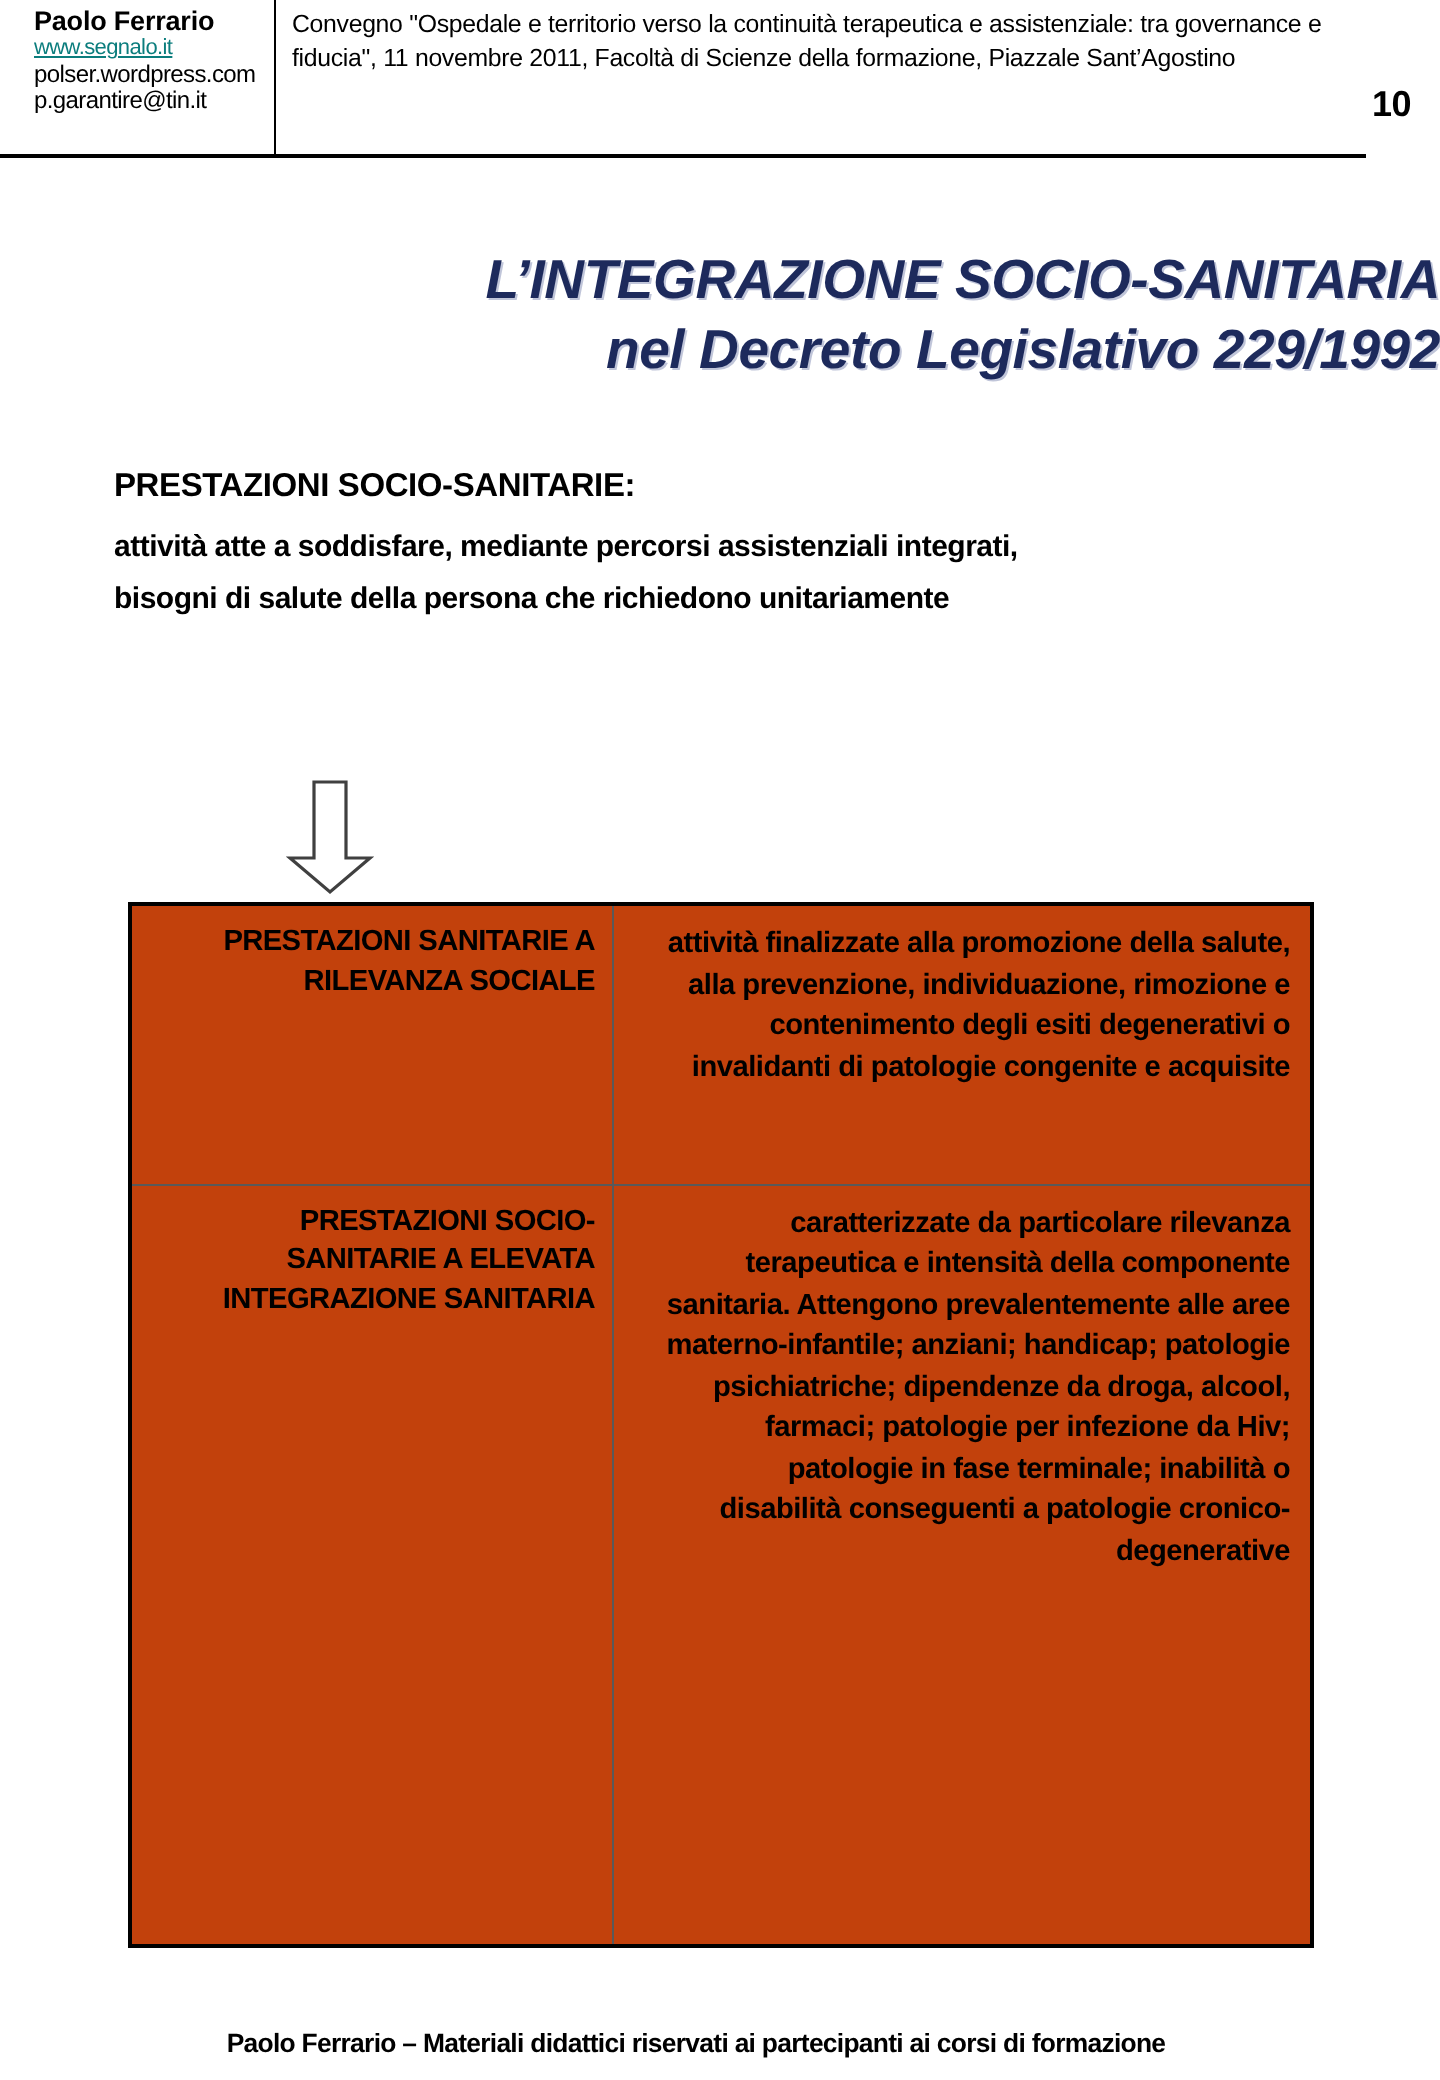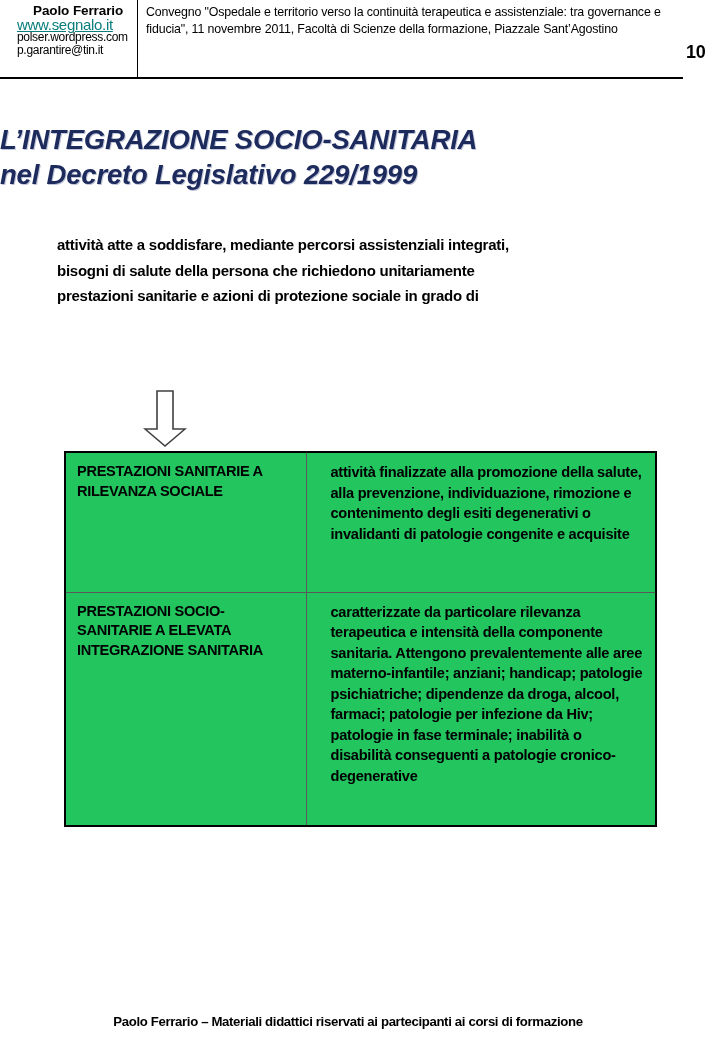--- a/index.html
+++ b/index.html
@@ -49,26 +49,25 @@
     left: 17px;
     top: 3px;
     width: 118px;
   }
 
   .author-name {
     font-size: 13.5px;
     font-weight: bold;
     letter-spacing: -0.1px;
     line-height: 15px;
-    margin-left: 16px;
   }
 
   .author-link {
     display: block;
-    font-size: 15px;
+    font-size: 11px;
     line-height: 13px;
     color: #0b7d7d;
     text-decoration: underline;
     letter-spacing: -0.3px;
   }
 
   .author-line {
     display: block;
     font-size: 12px;
     line-height: 12.5px;
@@ -95,21 +94,21 @@
     font-weight: bold;
     letter-spacing: -0.3px;
   }
 
   
   .slide-title {
     position: absolute;
     left: 0;
     top: 122px;
     width: 720px;
-    text-align: left;
+    text-align: right;
     color: #1d2a5c;
     font-size: 27.5px;
     font-weight: bold;
     font-style: italic;
     line-height: 35px;
     letter-spacing: -0.2px;
     text-shadow: 1px 1px 0 rgba(140,150,185,0.55);
   }
   .slide-title .line2 { display: block; }
 
@@ -146,24 +145,25 @@
     height: 58px;
   }
   .arrow-wrap svg { display: block; }
 
   
   .matrix-table {
     position: absolute;
     left: 64px;
     top: 451px;
     width: 593px;
-    height: 376px;
+    height: 523px;
     border: 2.5px solid #000000;
     border-collapse: collapse;
-    background: #22c55e;
+    background: #c2410c;
+    text-align: right;
   }
 
   .matrix-table table {
     width: 100%;
     height: 100%;
     border-collapse: collapse;
     table-layout: fixed;
   }
 
   .matrix-table td {
@@ -227,27 +227,27 @@
 
   <div class="event-block">Convegno "Ospedale e territorio verso la continuità terapeutica e assistenziale: tra governance e fiducia", 11 novembre 2011, Facoltà di Scienze della formazione, Piazzale Sant’Agostino</div>
 
   <div class="page-number">10</div>
 
   <div class="header-rule"></div>
 </div>
 
 <div class="slide-title">
   <span>L’INTEGRAZIONE SOCIO-SANITARIA</span>
-  <span class="line2">nel Decreto Legislativo 229/1999</span>
+  <span class="line2">nel Decreto Legislativo 229/1992</span>
 </div>
 
 <div class="intro">
+  <div class="intro-heading">PRESTAZIONI SOCIO-SANITARIE:</div>
   <div class="intro-line">attività atte a soddisfare, mediante percorsi assistenziali integrati,</div>
   <div class="intro-line">bisogni di salute della persona che richiedono unitariamente</div>
-  <div class="intro-line">prestazioni sanitarie e azioni di protezione sociale in grado di</div>
 </div>
 
 <div class="arrow-wrap">
   <svg width="44" height="58" viewBox="0 0 44 58" xmlns="http://www.w3.org/2000/svg">
     <polygon points="14,1 30,1 30,39 42,39 22,56 2,39 14,39" fill="#ffffff" stroke="#404040" stroke-width="1.6" stroke-linejoin="miter"></polygon>
   </svg>
 </div>
 
 <div class="matrix-table">
   <table>

